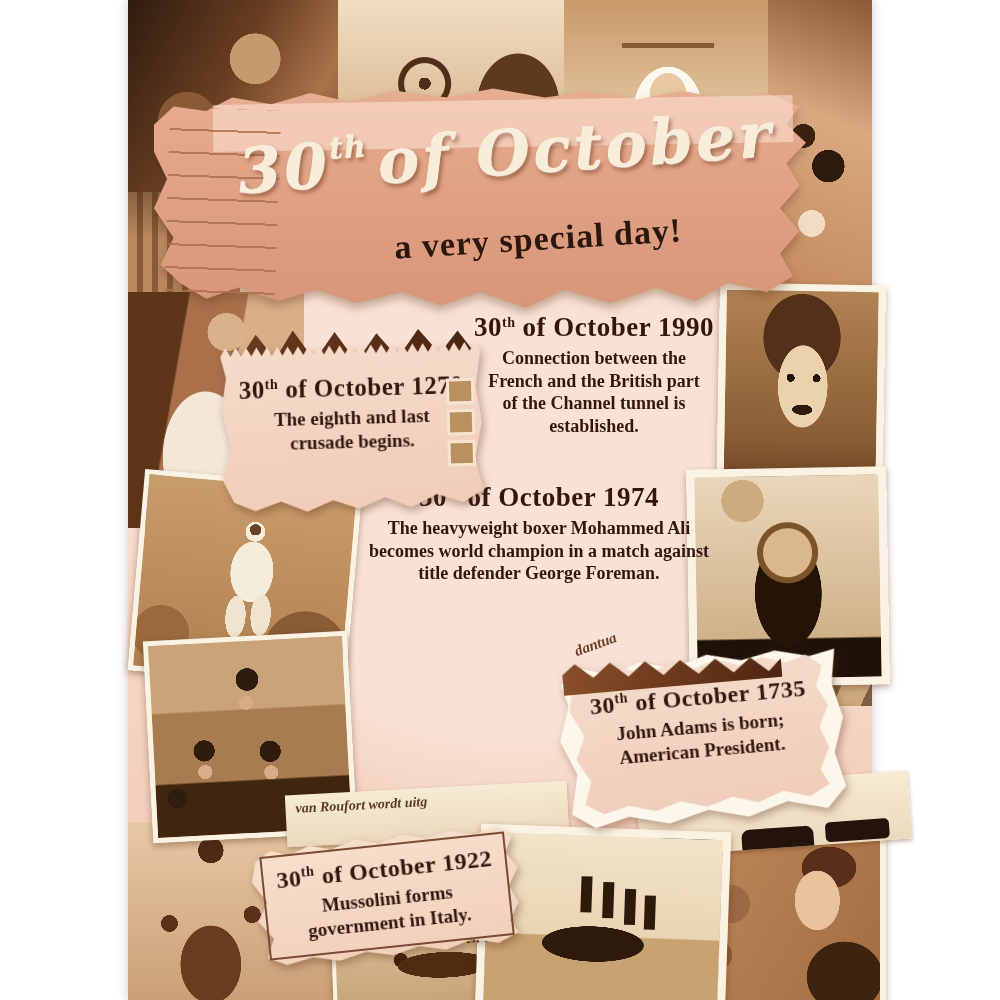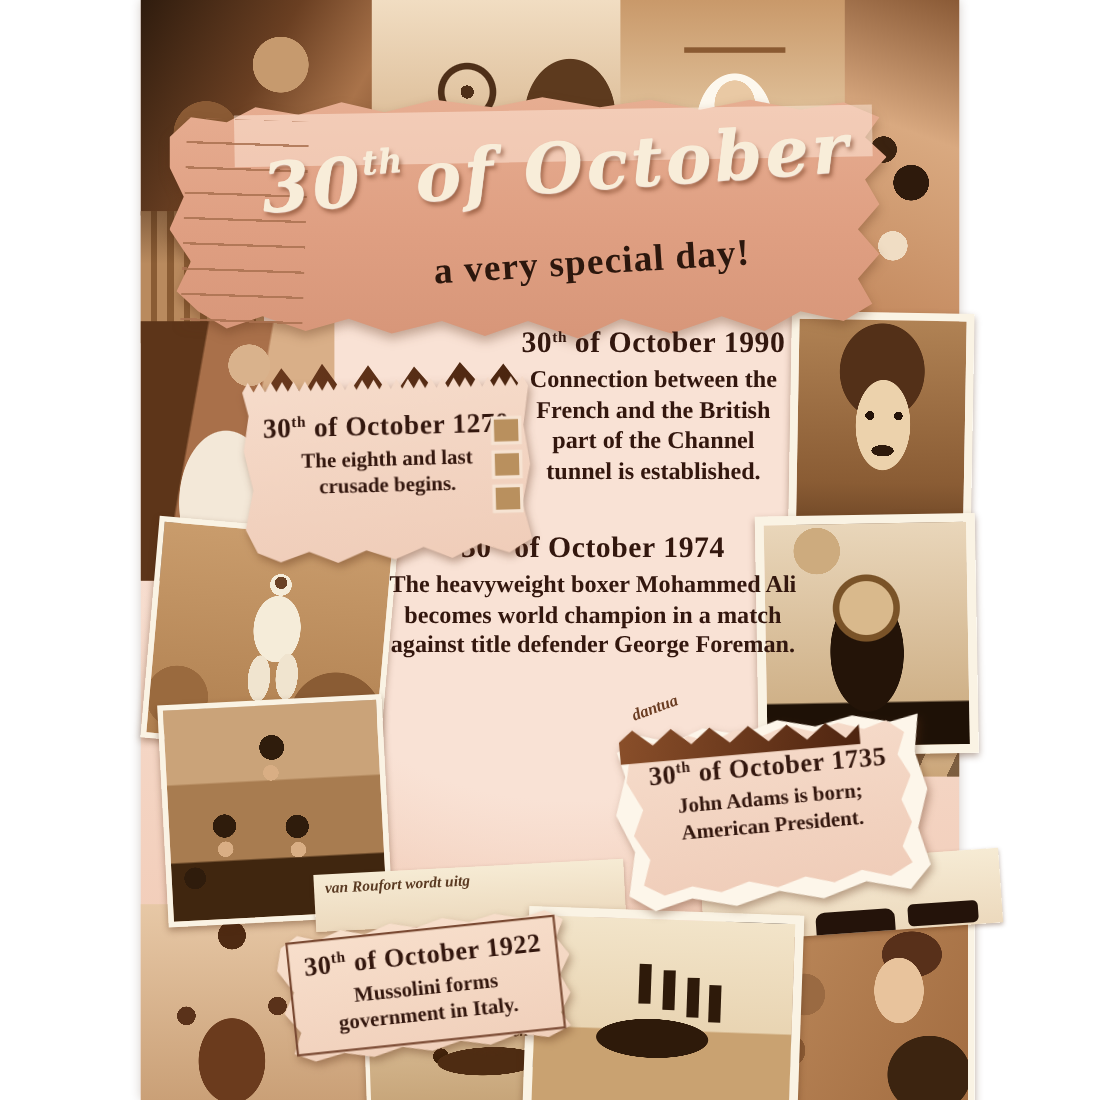--- a/index.html
+++ b/index.html
@@ -117,21 +117,21 @@
       text-shadow:0 1px 1px rgba(255,252,244,.9), 2px 4px 4px rgba(115,58,30,.6);}
   .title-line sup{font-size:30px;vertical-align:28px;letter-spacing:1px;}
   .title-rest{margin-left:10px;}
   .subtitle{position:absolute;left:24%;top:60%;width:70%;text-align:center;
       font-weight:bold;font-size:34px;color:#2c170d;transform:rotate(-3.5deg);letter-spacing:1px;}
   
   .event{position:absolute;z-index:4;color:#33170e;text-align:center;}
   .ev-head{font-weight:bold;font-size:27px;letter-spacing:.5px;white-space:nowrap;}
   .ev-head sup{font-size:14px;vertical-align:9px;}
   .ev-head .rest{margin-left:7px;}
-  .ev-body{font-weight:bold;font-size:22px;line-height:1.26;margin:4px auto 0;}
+  .ev-body{font-weight:bold;font-size:18px;line-height:1.26;margin:4px auto 0;}
   
   .note{position:absolute;z-index:5;filter:drop-shadow(2px 4px 4px rgba(90,45,20,.4));}
   .note-face{position:absolute;inset:0;background:linear-gradient(175deg,#f6dccb,#efccb8);
       clip-path:polygon(2% 12%,8% 4%,15% 9%,23% 3%,31% 8%,40% 2%,49% 7%,58% 2%,67% 7%,76% 3%,85% 8%,93% 4%,99% 12%,96% 25%,100% 38%,96% 52%,99% 66%,95% 80%,98% 90%,90% 97%,80% 92%,70% 98%,60% 93%,50% 98%,40% 93%,30% 98%,20% 93%,10% 97%,3% 90%,6% 75%,1% 60%,5% 45%,0% 28%);}
   .note .event{position:absolute;left:0;right:0;z-index:2;}
   .note1270{left:94px;top:336px;width:260px;height:178px;transform:rotate(-1.5deg);}
   .note1270 .note-face{clip-path:polygon(0% 10%,2% 5%,4% 10%,6% 5%,8% 10%,10% 5%,12% 10%,14% 5%,16% 10%,18% 5%,20% 10%,22% 5%,24% 10%,26% 5%,28% 10%,30% 5%,32% 10%,34% 5%,36% 10%,38% 5%,40% 10%,42% 5%,44% 10%,46% 5%,48% 10%,50% 5%,52% 10%,54% 5%,56% 10%,58% 5%,60% 10%,62% 5%,64% 10%,66% 5%,68% 10%,70% 5%,72% 10%,74% 5%,76% 10%,78% 5%,80% 10%,82% 5%,84% 10%,86% 5%,88% 10%,90% 5%,92% 10%,94% 5%,96% 10%,98% 5%,100% 10%,98% 30%,100% 50%,97% 70%,100% 88%,92% 95%,82% 90%,72% 97%,62% 91%,52% 97%,42% 92%,32% 98%,22% 92%,12% 97%,4% 92%,0% 80%,3% 60%,0% 40%,2% 22%);}
   .darkfrag{position:absolute;left:112px;top:320px;width:232px;height:56px;z-index:4;
       background:linear-gradient(100deg,#6b3a1e,#49240f);transform:rotate(-2deg);
       clip-path:polygon(0 60%,7% 20%,15% 65%,23% 15%,32% 70%,41% 20%,50% 75%,59% 25%,68% 70%,77% 20%,86% 65%,94% 25%,100% 60%,100% 100%,0 100%);}
@@ -152,21 +152,21 @@
       font-style:italic;font-weight:bold;font-size:14px;padding:6px 10px;white-space:nowrap;overflow:hidden;}
   .scrap-left{left:158px;top:788px;width:262px;height:40px;transform:rotate(-3deg);}
   .scrap-right{left:510px;top:780px;width:252px;height:56px;transform:rotate(-4deg);}
   .scrap-right .blob{position:absolute;bottom:2px;left:18px;width:60px;height:16px;background:#24130a;
       box-shadow:90px 4px 0 6px #24130a, 170px -2px 0 2px #24130a;border-radius:3px;}
   .scrap-right .t2{margin-left:34px;}
   .frag-mid{position:absolute;left:446px;top:636px;z-index:2;color:#6a3c22;font-weight:bold;
       font-size:15px;font-style:italic;transform:rotate(-20deg);}
   .frag-bottom{position:absolute;left:338px;top:930px;z-index:4;color:#4a2a14;font-weight:bold;
       font-size:14px;font-style:italic;transform:rotate(-4deg);}
-  .ev1990{left:298px;top:296px;width:336px;font-family:Liberation Serif, serif;}
+  .ev1990{left:298px;top:312px;width:336px;font-family:Liberation Serif, serif;}
   .ev1990 .ev-body{width:228px;}
   .ev1974{left:222px;top:482px;width:378px;}
   .ev1974 .ev-body{width:372px;}
   .ev1953{left:188px;top:622px;width:278px;}
   .ev1953 .ev-body{width:232px;}
   .note1270 .event{top:38px;}
   .note1270 .ev-head{font-size:25px;}
   .note1270 .ev-body{font-size:19px;width:208px;}
   .note1735 .event{top:26px;}
   .note1735 .ev-head{font-size:24px;}

